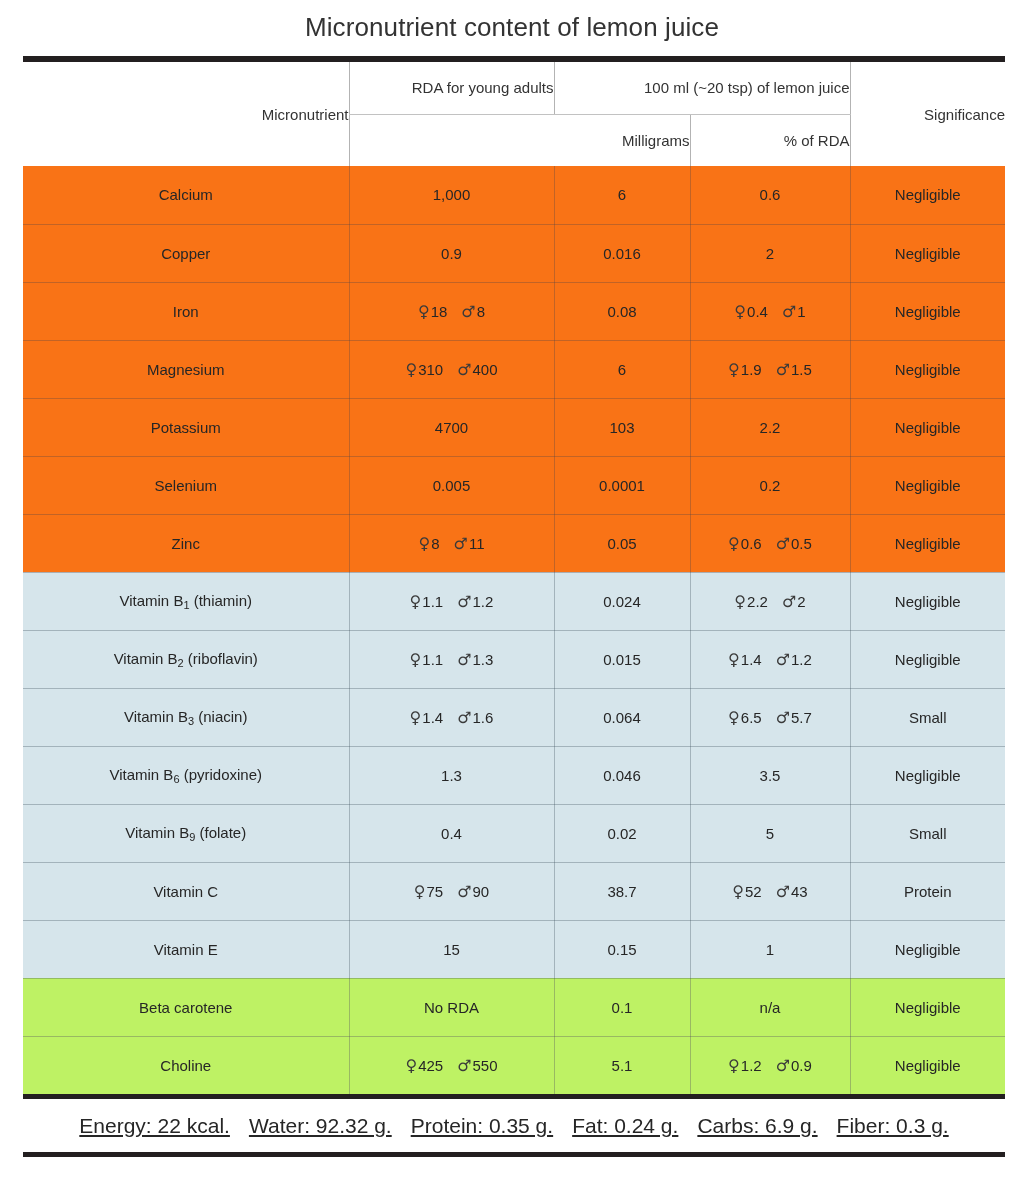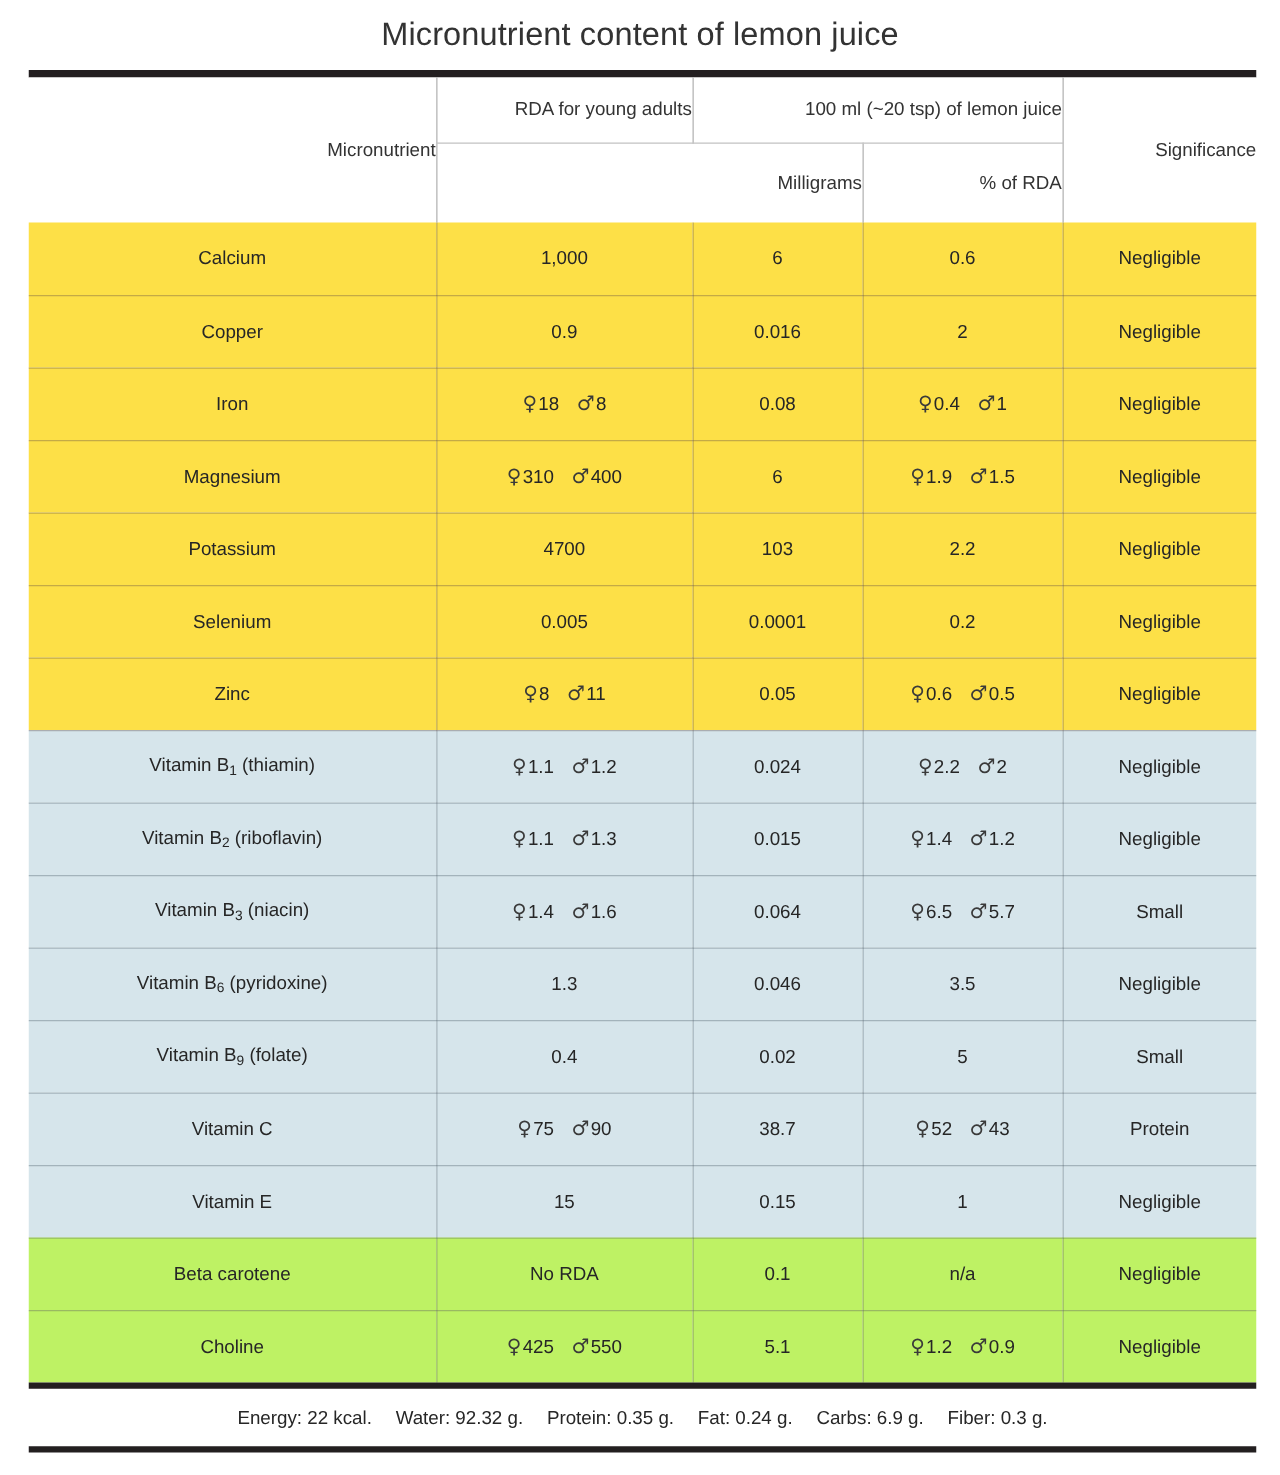--- a/index.html
+++ b/index.html
@@ -75,37 +75,37 @@
     padding: 0;
   }
   .hdr-sub-border-r { border-right: 1px solid #b3b3b3; }
   .hdr-sub-border-l { border-left: 1px solid #b3b3b3; }
   .hdr-bottom { border-bottom: 1px solid #c2c2c2; }
 
   .h-name, .h-sig {
     height: 104px;
   }
   .h-top-cell { height: 52px; }
-  .h-bot-cell { height: 64px; }
+  .h-bot-cell { height: 52px; }
 
   
   tbody td {
     text-align: center;
     vertical-align: middle;
     height: 58px;
     padding: 0 4px;
     font-size: 15px;
     color: #262626;
     border-bottom: 1px solid rgba(90,70,70,0.35);
     border-right: 1px solid rgba(90,70,70,0.35);
   }
   tbody td:last-child { border-right: none; }
   tbody tr:last-child td { border-bottom: none; }
 
-  tbody tr.grp-mineral td { background: #fde047; }
+  tbody tr.grp-mineral td { background: #f97316; }
   tbody tr.grp-vitamin td { background: #d6e5eb; margin-top: 48px; }
   tbody tr.grp-other   td { background: #bef264; }
 
   tbody tr.grp-vitamin td { border-bottom-color: rgba(60,80,90,0.33); border-right-color: rgba(60,80,90,0.33); }
   tbody tr.grp-other   td { border-bottom-color: rgba(80,70,95,0.33); border-right-color: rgba(80,70,95,0.33); }
 
   
   .sexval { display: inline-block; white-space: nowrap; text-align: right; }
   .sexval .pair { display: inline-block; }
   .sexval .pair + .pair { margin-left: 14px; }
@@ -115,24 +115,25 @@
     line-height: 1;
     color: #3a3a3a;
     margin-right: 1px;
   }
   .sub { font-size: 11px; vertical-align: -0.25em; }
 
   
   .footer-note {
     width: 982px;
     text-align: center;
-    font-size: 15px;
+    font-size: 21px;
     color: #262626;
     padding: 15px 0 14px 0;
     white-space: nowrap;
+    text-decoration: underline;
   }
   .footer-note span.fitem + span.fitem { margin-left: 19px; }
 </style>
 </head>
 <body>
 
 <div class="page">
 
   <div class="title">Micronutrient content of lemon juice</div>
 

